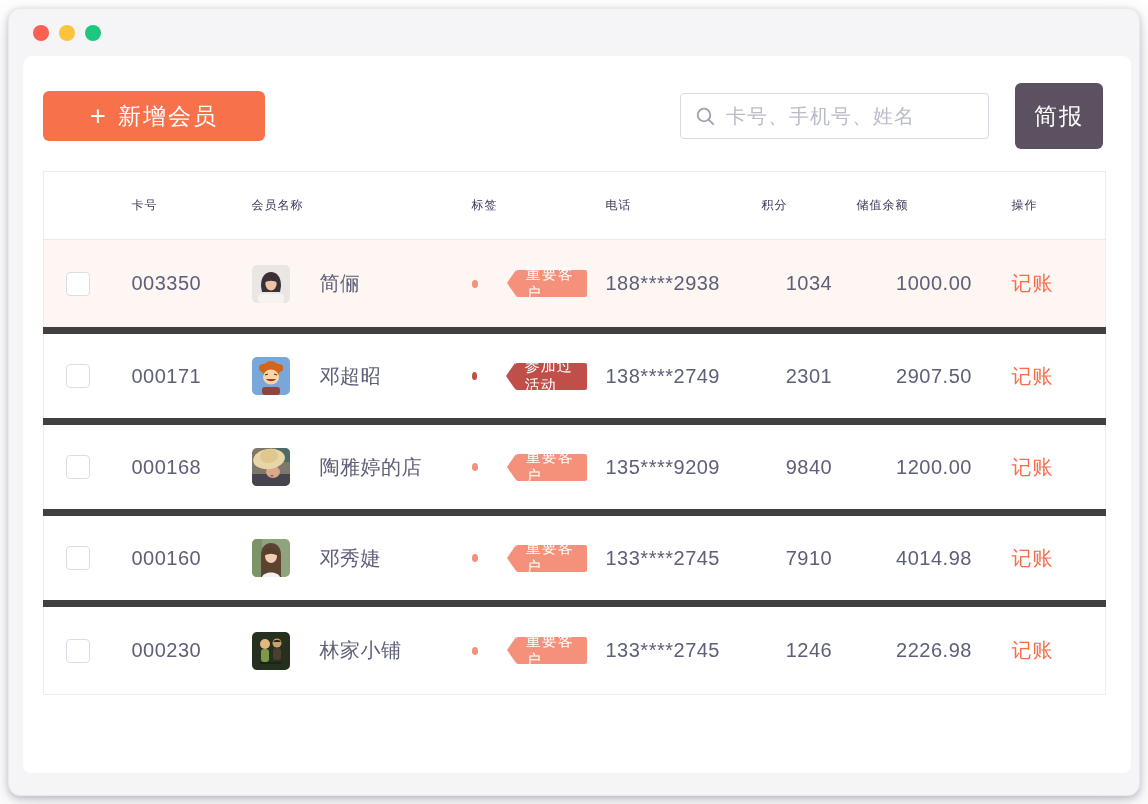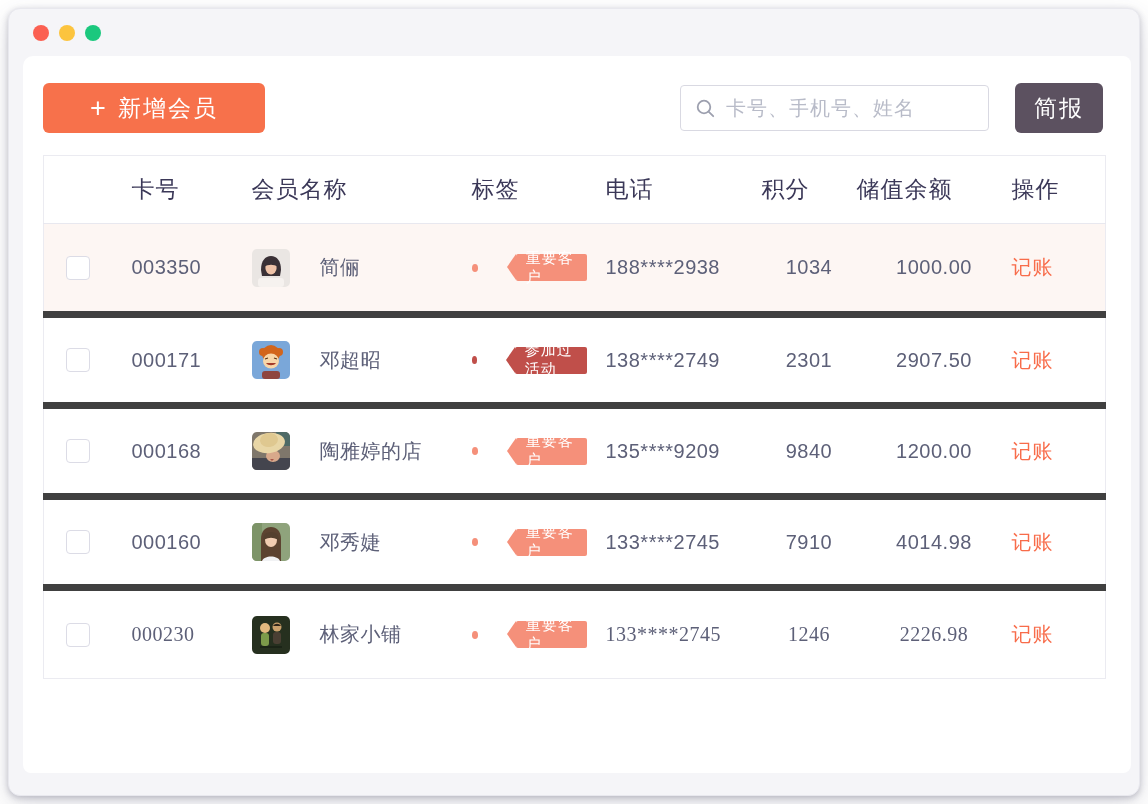--- a/index.html
+++ b/index.html
@@ -50,42 +50,42 @@
     border:1px solid #d9d9e2; border-radius:4px; background:#fff;
     display:flex; align-items:center; padding:0 12px 0 14px;
   }
   .search-box svg { flex:0 0 auto; margin-right:10px; }
   .search-box input {
     border:none; outline:none; width:100%; background:transparent;
     font-size:20px; color:#4a4d66; font-family:inherit; letter-spacing:1px;
   }
   .search-box input::placeholder { color:#b8bbc8; }
   .btn-report {
-    min-width:88px; height:50px; padding:0 18px;
+    min-width:88px; height:66px; padding:0 18px;
     background:#5c5160; border:none; border-radius:6px;
     color:#ffffff; font-size:23px; letter-spacing:2px; cursor:pointer;
     font-family:inherit;
   }
 
   table.members {
     margin-top:22px; width:100%; table-layout:fixed;
     border-collapse:collapse;
     border:1px solid #ebebf1;
   }
   table.members th {
-    height:68px; font-size:23px; font-weight:500; color:#3b3858;
+    height:68px; font-size:12px; font-weight:500; color:#3b3858;
     text-align:left; letter-spacing:1px;
     border-bottom:1px solid #e8e8ef;
   }
   table.members td {
     height:91px; font-size:20px; color:#5d6078;
     border-bottom:7px solid #404040;
     letter-spacing:0.5px;
   }
-  table.members tr:last-child td { border-bottom:none;font-family:Liberation Serif, serif; }
+  table.members tr:last-child td { border-bottom:none; }
   tr.highlighted td { background:#fdf6f3; }
 
   .col-check   { width:68px; }
   .col-card    { width:120px; }
   .col-name    { width:225px; }
   .col-tag     { width:130px; }
   .col-phone   { width:175px; }
   .col-points  { width:95px; }
   .col-balance { width:155px; }
   .col-action  { width:94px; }

